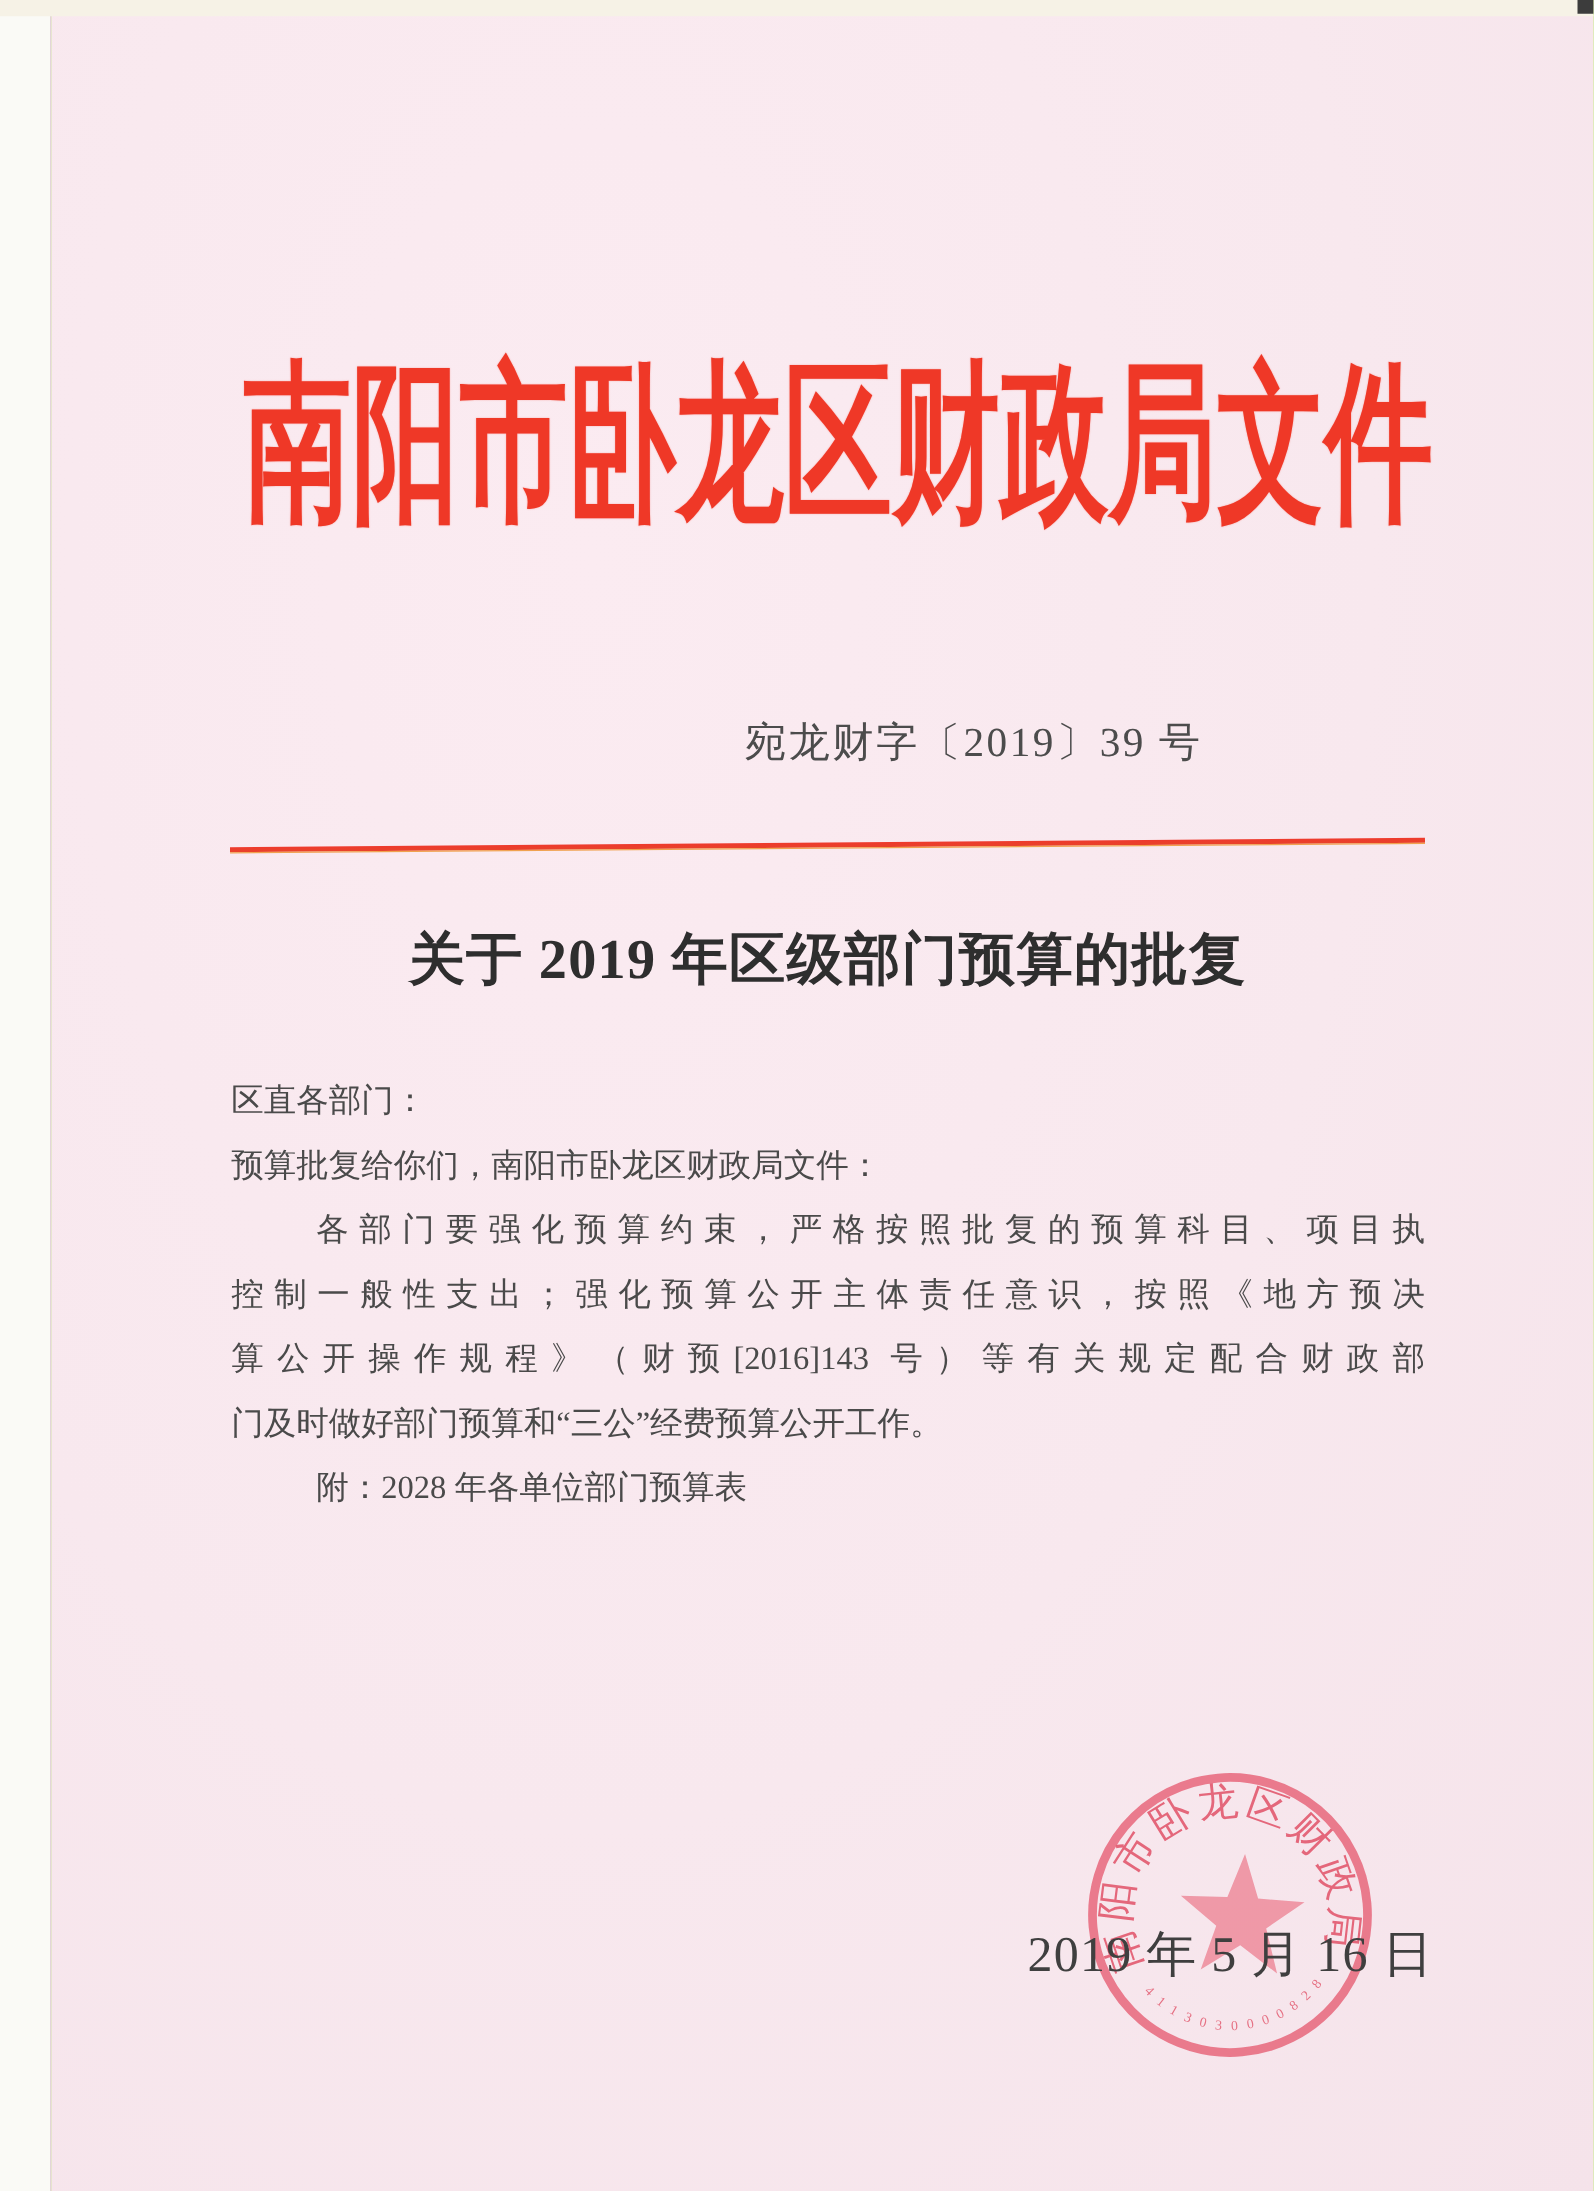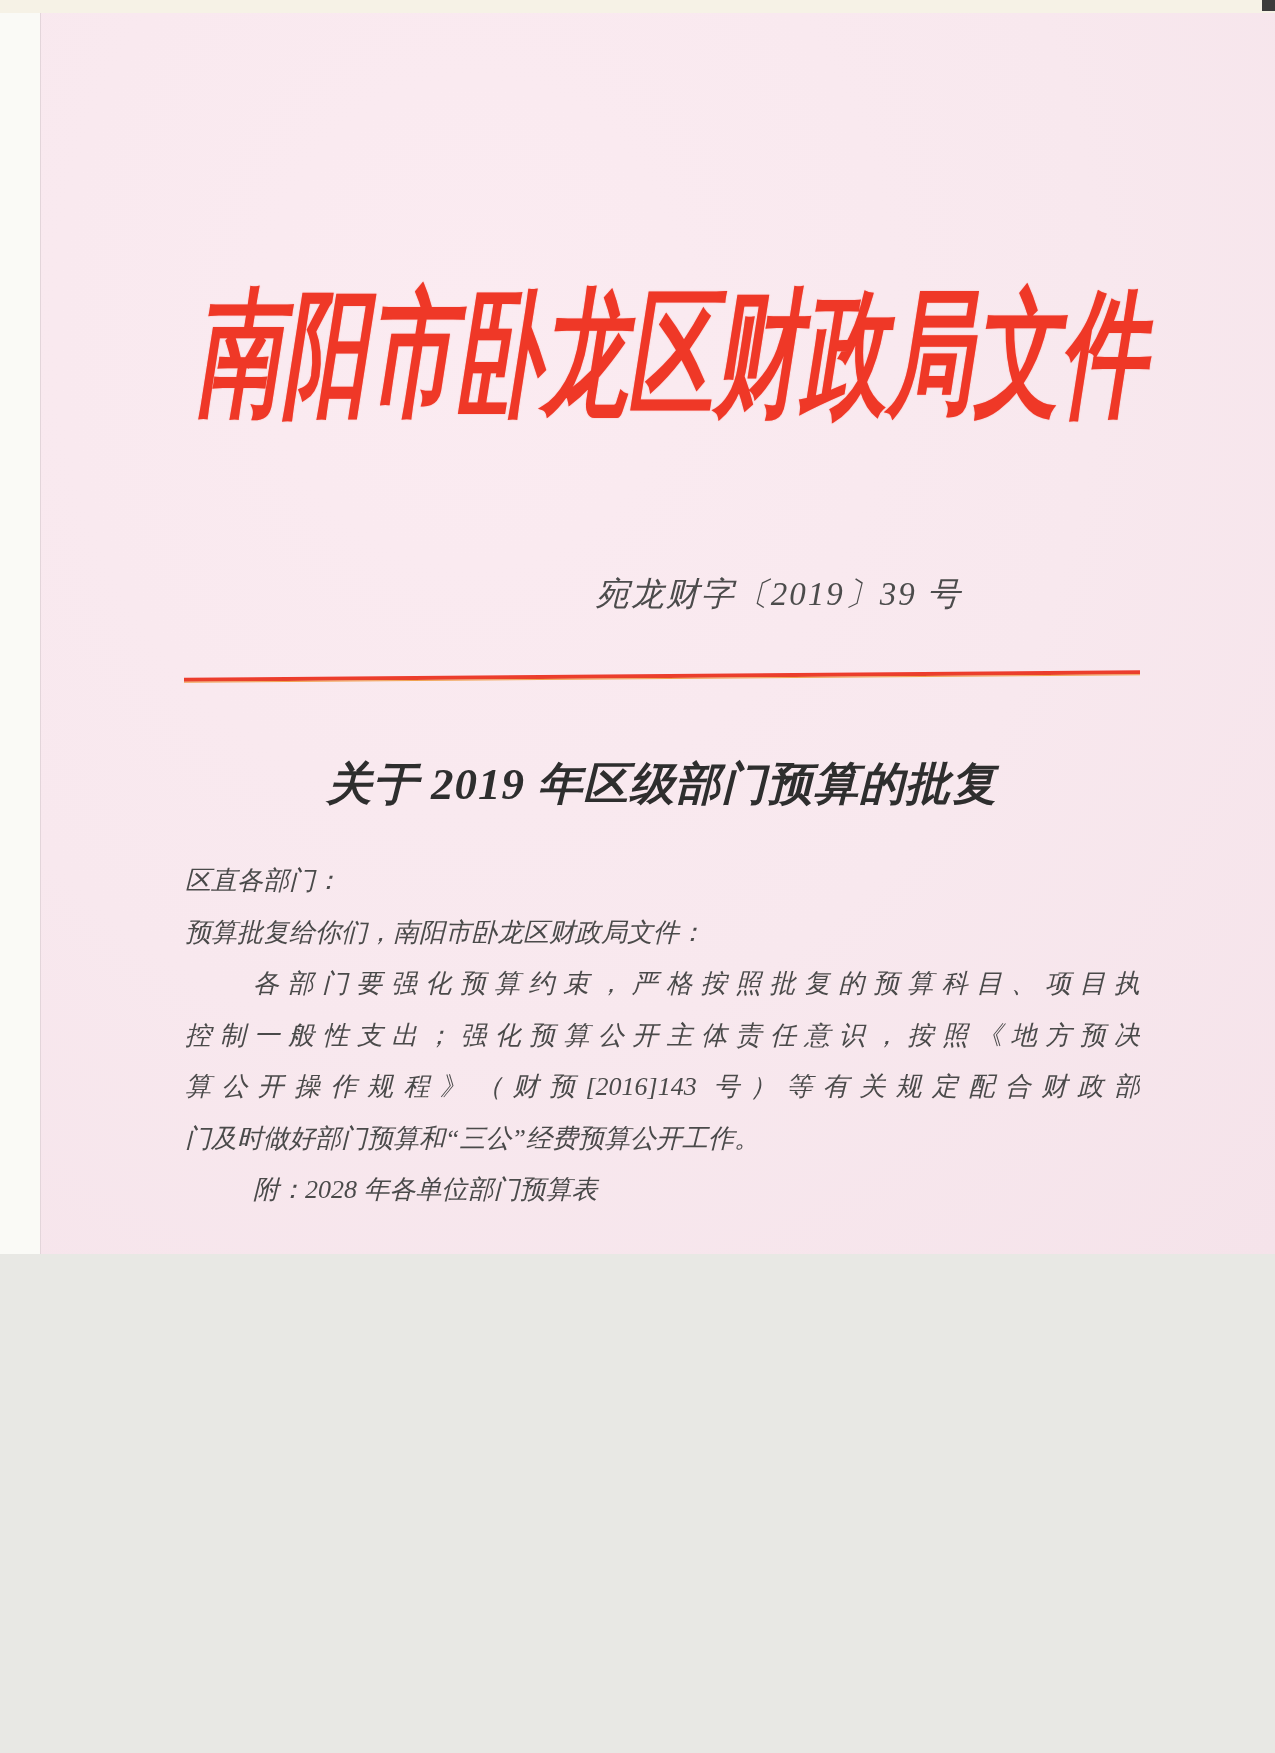--- a/index.html
+++ b/index.html
@@ -1,20 +1,19 @@
 <!DOCTYPE html>
 <html><head>
 <meta charset="utf-8">
 <style>
   html,body{margin:0;padding:0;background:#e8e8e4;}
   .stage{
-    position:relative;width:1275px;height:1254px;overflow:hidden;
+    position:relative;width:1275px;height:1753px;overflow:hidden;
     background:#bef264;
     font-family:"Liberation Serif","DejaVu Serif",serif;
-    font-style:italic;
   }
   
   .scan-left{position:absolute;left:0;top:0;width:40px;height:1753px;background:#fafaf6;z-index:3;}
   .scan-top{position:absolute;left:0;top:0;width:1275px;height:13px;background:#f6f2e6;z-index:3;}
   .corner-mark{position:absolute;right:0;top:0;width:13px;height:11px;background:#3c3c3c;z-index:4;}
   
   .paper{
     position:absolute;left:40px;top:12px;right:0;bottom:0;z-index:2;
     background:radial-gradient(ellipse at 35% 25%, #fbebf1 0%, #f8e8ee 55%, #f5e3ea 100%);
     border-left:1px solid #e3d5da;
@@ -33,21 +32,21 @@
     font-size:33px;color:#4c4c4c;text-align:right;letter-spacing:2px;
     z-index:5;
   }
   .red-rule{
     position:absolute;left:184px;top:674px;width:956px;height:4px;
     background:linear-gradient(#ee3a2d,#e8422a);
     border-bottom:1px solid #f0a24f;
     transform:rotate(-0.45deg);z-index:5;
   }
   .doc-title{
-    position:absolute;left:262px;top:754px;width:800px;
+    position:absolute;left:262px;top:737px;width:800px;
     font-size:45px;font-weight:bold;color:#2e2e2e;text-align:center;
     letter-spacing:1px;z-index:5;
   }
   
   .body-text{
     position:absolute;left:185px;top:855px;width:955px;z-index:5;
     font-size:26px;color:#4a4a4a;
   }
   .bline{height:51.5px;line-height:51.5px;white-space:nowrap;}
   .bline.just{text-align:justify;text-align-last:justify;white-space:normal;overflow:hidden;}

